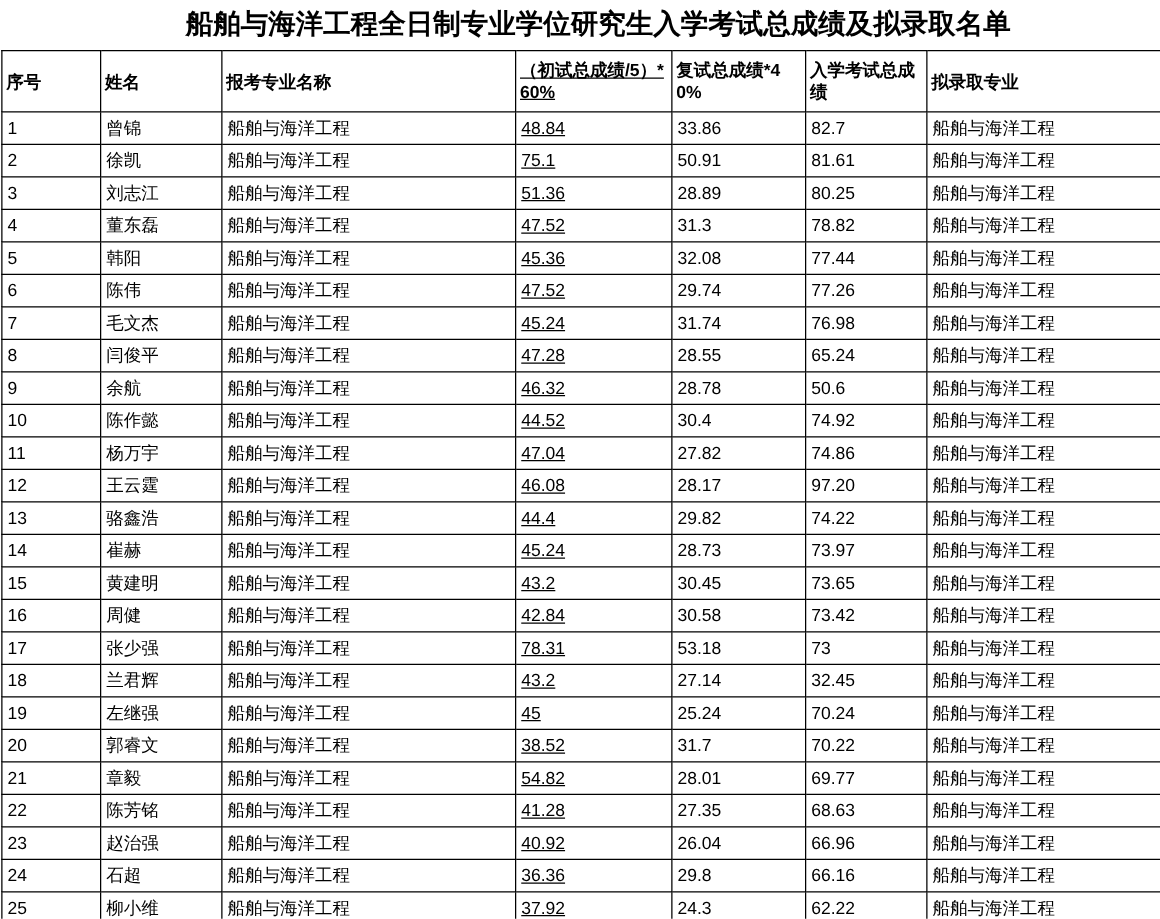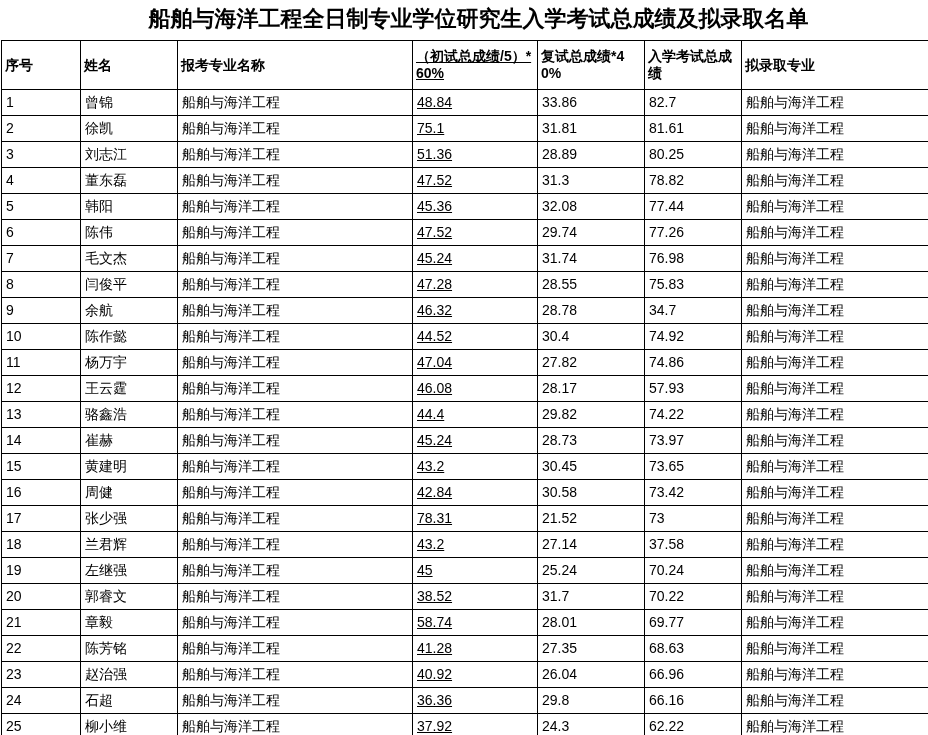--- a/index.html
+++ b/index.html
@@ -95,21 +95,21 @@
           <td class="c-first">48.84</td>
           <td class="c-second">33.86</td>
           <td class="c-total">82.7</td>
           <td class="c-admit">船舶与海洋工程</td>
         </tr>
         <tr>
           <td class="c-seq">2</td>
           <td class="c-name">徐凯</td>
           <td class="c-major">船舶与海洋工程</td>
           <td class="c-first">75.1</td>
-          <td class="c-second">31.81</td>
+          <td class="c-second">50.91</td>
           <td class="c-total">81.61</td>
           <td class="c-admit">船舶与海洋工程</td>
         </tr>
         <tr>
           <td class="c-seq">3</td>
           <td class="c-name">刘志江</td>
           <td class="c-major">船舶与海洋工程</td>
           <td class="c-first">51.36</td>
           <td class="c-second">28.89</td>
           <td class="c-total">80.25</td>
@@ -150,30 +150,30 @@
           <td class="c-second">31.74</td>
           <td class="c-total">76.98</td>
           <td class="c-admit">船舶与海洋工程</td>
         </tr>
         <tr>
           <td class="c-seq">8</td>
           <td class="c-name">闫俊平</td>
           <td class="c-major">船舶与海洋工程</td>
           <td class="c-first">47.28</td>
           <td class="c-second">28.55</td>
-          <td class="c-total">75.83</td>
+          <td class="c-total">65.24</td>
           <td class="c-admit">船舶与海洋工程</td>
         </tr>
         <tr>
           <td class="c-seq">9</td>
           <td class="c-name">余航</td>
           <td class="c-major">船舶与海洋工程</td>
           <td class="c-first">46.32</td>
           <td class="c-second">28.78</td>
-          <td class="c-total">34.7</td>
+          <td class="c-total">50.6</td>
           <td class="c-admit">船舶与海洋工程</td>
         </tr>
         <tr>
           <td class="c-seq">10</td>
           <td class="c-name">陈作懿</td>
           <td class="c-major">船舶与海洋工程</td>
           <td class="c-first">44.52</td>
           <td class="c-second">30.4</td>
           <td class="c-total">74.92</td>
           <td class="c-admit">船舶与海洋工程</td>
@@ -186,21 +186,21 @@
           <td class="c-second">27.82</td>
           <td class="c-total">74.86</td>
           <td class="c-admit">船舶与海洋工程</td>
         </tr>
         <tr>
           <td class="c-seq">12</td>
           <td class="c-name">王云霆</td>
           <td class="c-major">船舶与海洋工程</td>
           <td class="c-first">46.08</td>
           <td class="c-second">28.17</td>
-          <td class="c-total">57.93</td>
+          <td class="c-total">97.20</td>
           <td class="c-admit">船舶与海洋工程</td>
         </tr>
         <tr>
           <td class="c-seq">13</td>
           <td class="c-name">骆鑫浩</td>
           <td class="c-major">船舶与海洋工程</td>
           <td class="c-first">44.4</td>
           <td class="c-second">29.82</td>
           <td class="c-total">74.22</td>
           <td class="c-admit">船舶与海洋工程</td>
@@ -230,31 +230,31 @@
           <td class="c-first">42.84</td>
           <td class="c-second">30.58</td>
           <td class="c-total">73.42</td>
           <td class="c-admit">船舶与海洋工程</td>
         </tr>
         <tr>
           <td class="c-seq">17</td>
           <td class="c-name">张少强</td>
           <td class="c-major">船舶与海洋工程</td>
           <td class="c-first">78.31</td>
-          <td class="c-second">21.52</td>
+          <td class="c-second">53.18</td>
           <td class="c-total">73</td>
           <td class="c-admit">船舶与海洋工程</td>
         </tr>
         <tr>
           <td class="c-seq">18</td>
           <td class="c-name">兰君辉</td>
           <td class="c-major">船舶与海洋工程</td>
           <td class="c-first">43.2</td>
           <td class="c-second">27.14</td>
-          <td class="c-total">37.58</td>
+          <td class="c-total">32.45</td>
           <td class="c-admit">船舶与海洋工程</td>
         </tr>
         <tr>
           <td class="c-seq">19</td>
           <td class="c-name">左继强</td>
           <td class="c-major">船舶与海洋工程</td>
           <td class="c-first">45</td>
           <td class="c-second">25.24</td>
           <td class="c-total">70.24</td>
           <td class="c-admit">船舶与海洋工程</td>
@@ -265,21 +265,21 @@
           <td class="c-major">船舶与海洋工程</td>
           <td class="c-first">38.52</td>
           <td class="c-second">31.7</td>
           <td class="c-total">70.22</td>
           <td class="c-admit">船舶与海洋工程</td>
         </tr>
         <tr>
           <td class="c-seq">21</td>
           <td class="c-name">章毅</td>
           <td class="c-major">船舶与海洋工程</td>
-          <td class="c-first">58.74</td>
+          <td class="c-first">54.82</td>
           <td class="c-second">28.01</td>
           <td class="c-total">69.77</td>
           <td class="c-admit">船舶与海洋工程</td>
         </tr>
         <tr>
           <td class="c-seq">22</td>
           <td class="c-name">陈芳铭</td>
           <td class="c-major">船舶与海洋工程</td>
           <td class="c-first">41.28</td>
           <td class="c-second">27.35</td>

